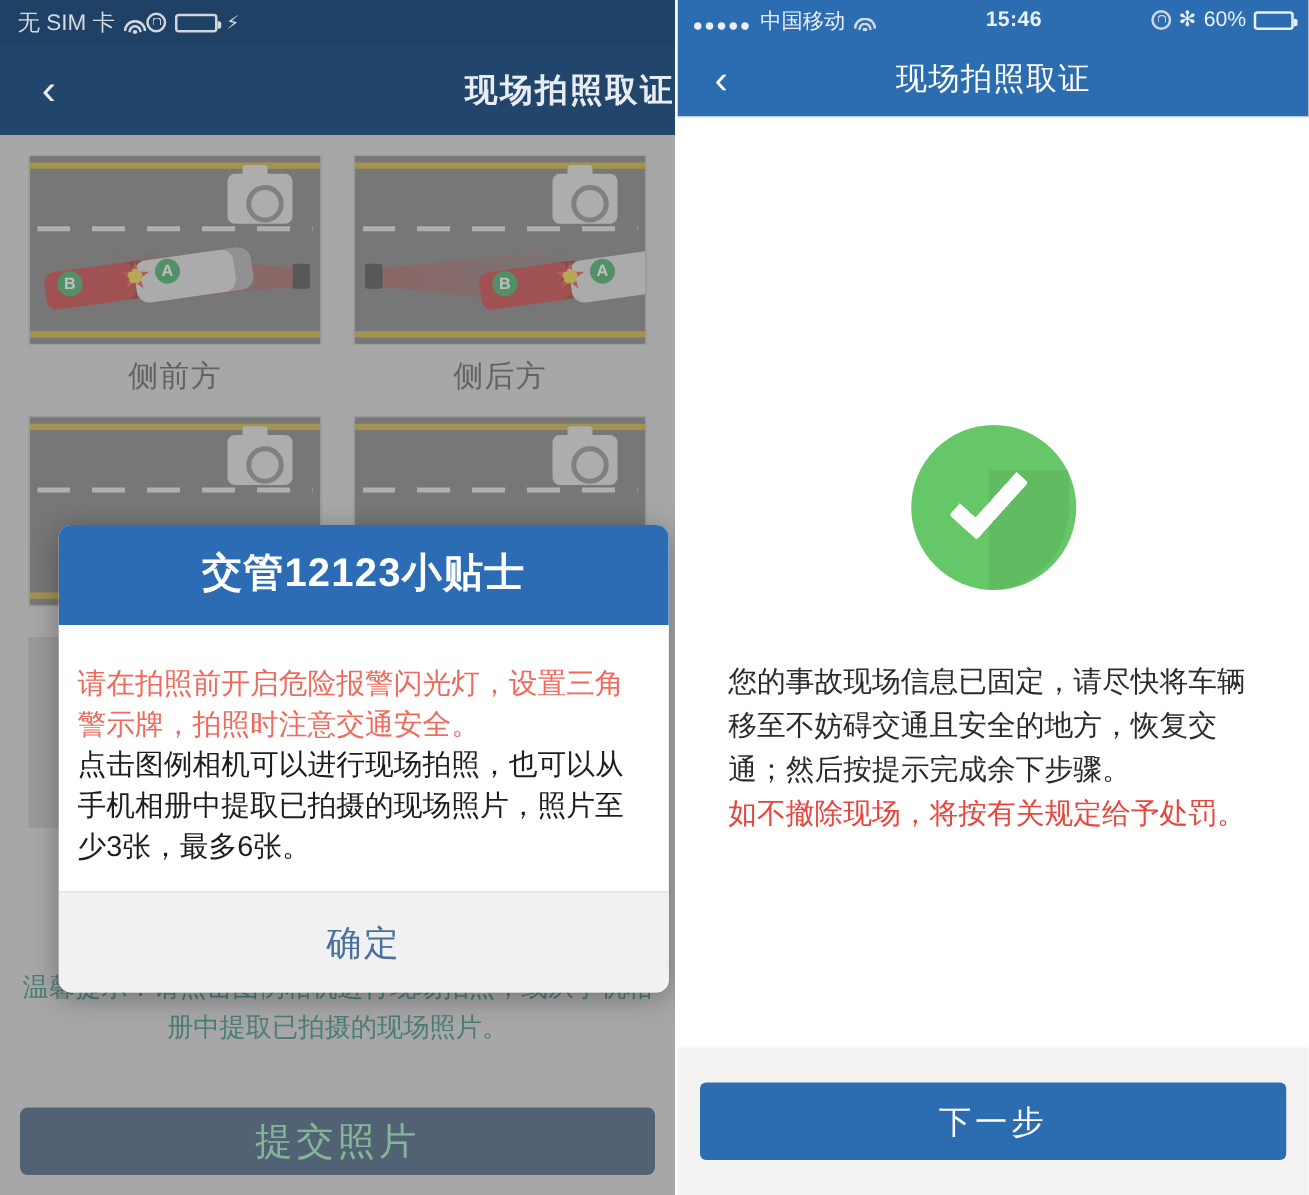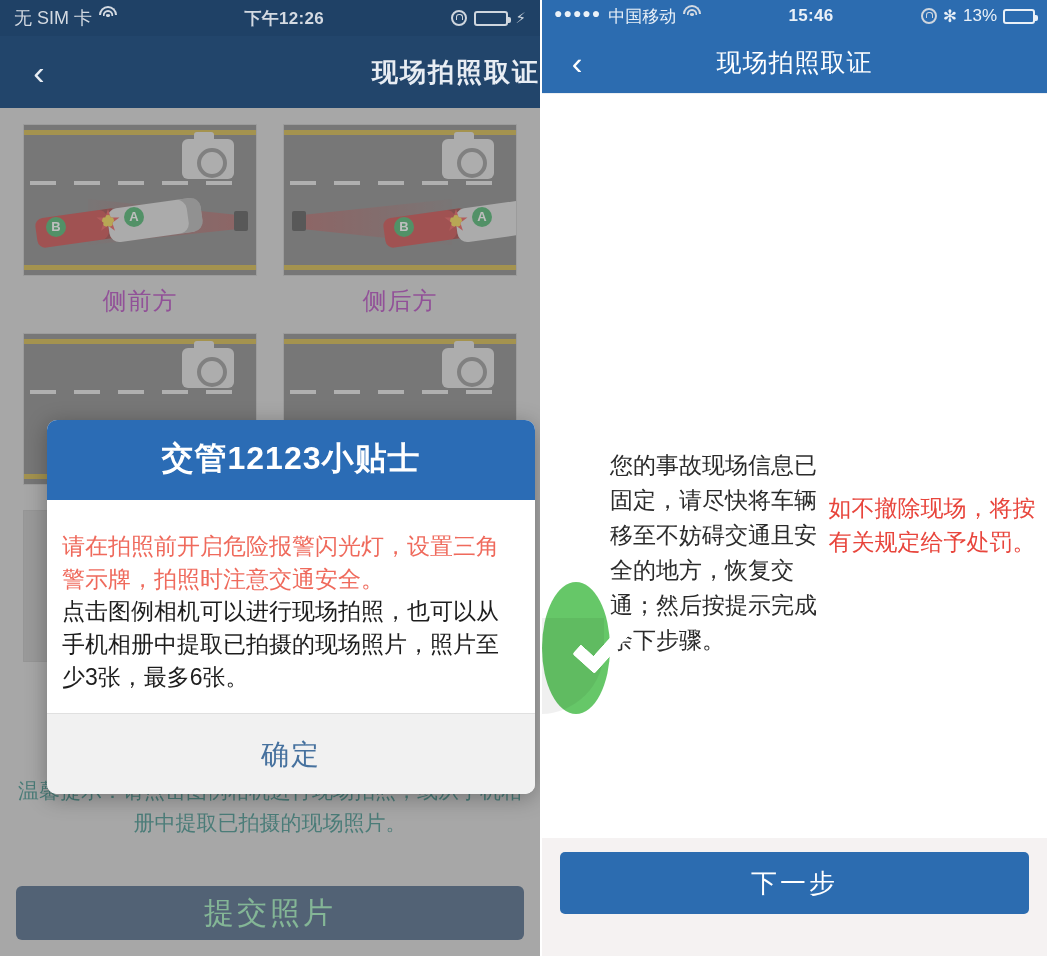--- a/index.html
+++ b/index.html
@@ -10,21 +10,21 @@
     overflow: hidden;
   }
   .screens { display: flex; width: 1047px; height: 956px; }
 
   
   .phone-left { position: relative; width: 540px; height: 956px; background: #c9c9c9; overflow: hidden; }
   .statusbar-l {
     height: 36px; background: #1f4166; color: #d4dae2;
     display: flex; align-items: center; font-size: 18px; padding: 0 14px;
   }
-  .sb-left { display: flex; align-items: flex-start; gap: 7px; flex: 0 0 auto; }
+  .sb-left { display: flex; align-items: flex-end; gap: 7px; flex: 0 0 auto; }
   .sb-center { flex: 1; text-align: center; font-weight: bold; font-size: 17px; letter-spacing: .3px; }
   .sb-right { display: flex; align-items: center; gap: 7px; flex: 0 0 auto; }
   .wifi-ico { display:inline-block; width: 18px; height: 14px; position: relative; }
   .wifi-ico i { position: absolute; left: 50%; transform: translateX(-50%); border: 2px solid #d4dae2; border-bottom: none; border-radius: 50% 50% 0 0 / 100% 100% 0 0; }
   .wifi-ico i:nth-child(1){ width: 18px; height: 9px; top: 0; }
   .wifi-ico i:nth-child(2){ width: 11px; height: 6px; top: 4px; }
   .wifi-ico i:nth-child(3){ width: 4px; height: 3px; top: 8px; border-radius: 50%; background:#d4dae2; border-color:#d4dae2; }
   .lock-ico { width: 16px; height: 16px; border: 2px solid #cfd6de; border-radius: 50%; position: relative; }
   .lock-ico::after { content:""; position:absolute; width:5px; height:5px; border:1.5px solid #cfd6de; border-bottom:none; border-radius:3px 3px 0 0; top:2px; left:3px; }
   .batt { width: 34px; height: 15px; border: 2px solid #cfd6de; border-radius: 3px; position: relative; padding: 1px; }
@@ -36,21 +36,21 @@
     height: 72px; background: #22456b; display: flex; align-items: center;
     padding: 0 16px; position: relative;
   }
   .navbar-l .back { width: 46px; font-size: 34px; color: #e8edf3; line-height: 1; cursor: pointer; font-weight: 300; text-align: center; }
   .navbar-l .title { position: absolute; left:0; right:0; text-align:right; color: #e8edf3; font-size: 26px; letter-spacing: 2px; pointer-events:none;font-weight:bold; }
 
   .body-l { position: relative; height: 848px; background: #cfcfcf; }
   .photo-grid { padding: 16px 20px 0 20px; display: grid; grid-template-columns: 1fr 1fr; gap: 16px 20px; }
   .cell { display: flex; flex-direction: column; align-items: center; }
   .thumb { width: 234px; height: 152px; border: 1px solid #b9b9b9; background: #6e6e6e; position: relative; overflow: hidden; }
-  .cell-label { margin-top: 9px; font-size: 24px; color: #a21caf; letter-spacing: 1px; }
+  .cell-label { margin-top: 9px; font-size: 24px; color: #404040; letter-spacing: 1px; }
 
   
   .road { position:absolute; inset:0; background:#6b6b6b; }
   .road .edge { position:absolute; left:0; right:0; height:5px; background:#c8a518; }
   .road .edge.top { top: 5px; }
   .road .edge.bot { bottom: 5px; }
   .road .dash { position:absolute; left:6px; right:6px; top:56px; height:4px;
      background: repeating-linear-gradient(to right, #e2e2e2 0 26px, transparent 26px 44px); }
   .road .cone { position:absolute; right:18px; top:74px; width:150px; height:46px;
      background: linear-gradient(to left, rgba(190,40,40,.55), rgba(190,40,40,.05));
@@ -95,27 +95,27 @@
   .dlg-foot { background:#f1f1f1; border-top: 1px solid #e0e0e0; text-align:center; padding: 22px 0 20px; cursor:pointer; }
   .dlg-foot span { color:#46719e; font-size: 28px; letter-spacing: 2px; }
 
   
   .phone-right { position: relative; width: 507px; height: 956px; background: #ffffff; border-left: 2px solid #ffffff; overflow:hidden; }
   .statusbar-r { height: 32px; background:#2c6cb0; color:#eaf1f8; display:flex; align-items:center; font-size: 17px; padding: 0 12px; }
   .dots { letter-spacing: 1px; font-size: 14px; }
   .navbar-r { height: 62px; background:#2c6cb0; display:flex; align-items:center; padding: 0 14px; position:relative; border-bottom: 1px solid #eceff3; }
   .navbar-r .back { width: 42px; font-size: 32px; color:#fff; text-align:center; font-weight:300; line-height:1; cursor:pointer; }
   .navbar-r .title { position:absolute; left:0; right:0; text-align:center; color:#fff; font-size: 25px; letter-spacing: 1px; pointer-events:none; }
-  .body-r { height: 862px; background:#fff; position:relative; display:flex; flex-direction:row; align-items:center; }
+  .body-r { height: 862px; background:#fff; position:relative; display:flex; flex-direction:column; align-items:center; }
   .check-circle { margin-top: 246px; width: 132px; height: 132px; border-radius: 50%; background:#66c768; position: relative; }
   .check-circle::before { content:""; position:absolute; right: 6px; bottom: 0; width: 64px; height: 96px; background: rgba(0,0,0,.06); border-radius: 0 0 66px 0; }
   .check-mark { position:absolute; left: 31px; top: 44px; width: 62px; height: 30px; border-left: 13px solid #fff; border-bottom: 13px solid #fff; transform: rotate(-48deg); border-radius: 3px; }
   .msg-main { margin-top: 56px; width: 424px; font-size: 23px; line-height: 1.52; color:#2b2b2b; }
   .msg-warn { width: 424px; font-size: 23px; line-height: 1.5; color:#e8453c; }
-  .next-wrap { position:absolute; left:0; right:0; bottom: 26px; padding: 16px 18px; }
+  .next-wrap { position:absolute; left:0; right:0; bottom: 12px; padding: 16px 18px; }
   .next-btn { height: 62px; background:#2c6cb0; color:#fff; border-radius: 5px; display:flex; align-items:center; justify-content:center; font-size: 26px; letter-spacing: 3px; cursor:pointer; }
   .bottom-strip { position:absolute; left:0; right:0; bottom:0; height: 118px; background:#f5f2f2; }
   .statusbar-r .sb-right { gap: 6px; }
   .batt-r { width: 32px; height: 15px; border: 2px solid #eaf1f8; border-radius: 3px; padding: 1px; position: relative; }
   .batt-r::after { content:""; position:absolute; right:-5px; top:4px; width:3px; height:6px; background:#eaf1f8; border-radius:0 2px 2px 0; }
   .batt-r .fill { height:100%; width:60%; background:#eaf1f8; border-radius:1px; }
 </style>
 </head>
 <body>
 
@@ -125,21 +125,20 @@
 
     <div class="statusbar-l">
       <div class="sb-left">
         <span>无 SIM 卡</span>
         <span class="wifi-ico">
             <i></i>
             <i></i>
             <i></i>
           </span>
       </div>
-      <div class="sb-center">下午12:26</div>
       <div class="sb-right">
         <span class="lock-ico"></span>
         <span class="batt"><span class="fill" style="width:88%"></span></span>
         <span class="bolt">⚡</span>
       </div>
     </div>
 
     <div class="navbar-l">
       <div class="back">‹</div>
       <div class="title">现场拍照取证</div>
@@ -256,21 +255,21 @@
         <span class="wifi-ico">
             <i></i>
             <i></i>
             <i></i>
           </span>
       </div>
       <div class="sb-center">15:46</div>
       <div class="sb-right">
         <span class="lock-ico"></span>
         <span>✻</span>
-        <span>13%</span>
+        <span>60%</span>
         <span class="batt-r"><span class="fill"></span></span>
       </div>
     </div>
 
     <div class="navbar-r">
       <div class="back">‹</div>
       <div class="title">现场拍照取证</div>
     </div>
 
     <div class="body-r">

